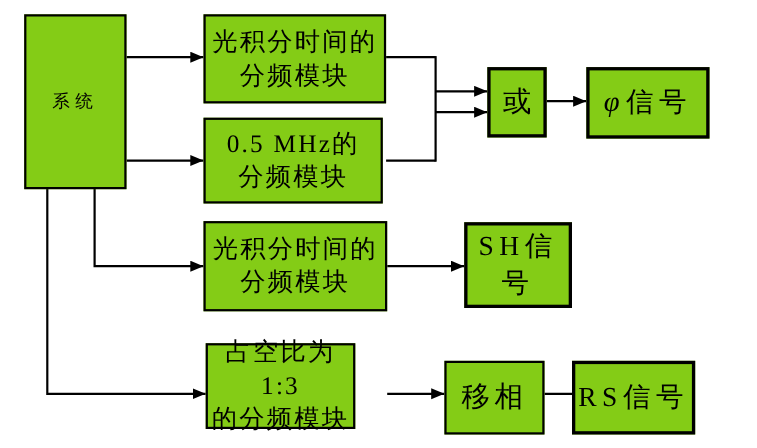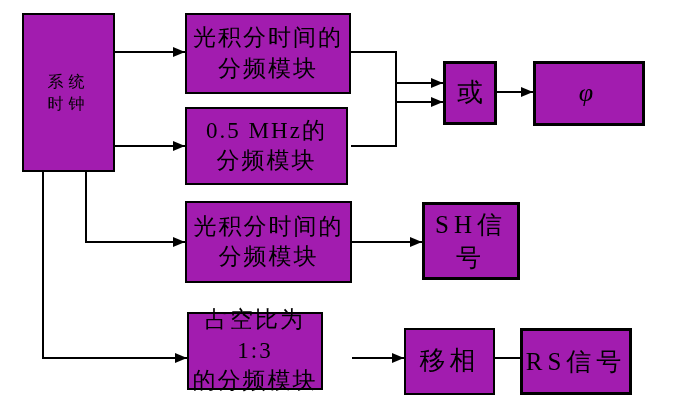--- a/index.html
+++ b/index.html
@@ -18,21 +18,21 @@
   }
   #wires {
     position: absolute;
     left: 0;
     top: 0;
     z-index: 1;
   }
   .node {
     position: absolute;
     box-sizing: border-box;
-    background: #a21caf;
+    background: #84cc16;
     border: 2px solid #000000;
     display: flex;
     flex-direction: column;
     align-items: center;
     justify-content: center;
     text-align: center;
     z-index: 2;
     line-height: 1.32;
   }
   .node.thick { border-width: 3px; }
@@ -75,40 +75,40 @@
       <path d="M86,171 L86,242 L185,242" marker-end="url(#arrow)"></path>
       <path d="M43,171 L43,358 L187,358" marker-end="url(#arrow)"></path>
       <path d="M352,242 L422,242" marker-end="url(#arrow)"></path>
       <path d="M352,358 L404,358" marker-end="url(#arrow)"></path>
       <path d="M495,358 L536,358" marker-end="url(#arrow)"></path>
     </g>
   </svg>
 
   <div class="node" id="node-clock">
     <span>系统</span>
-    <span>时钟</span>
   </div>
 
   <div class="node mod" id="node-mod1">
     <span>光积分时间的</span>
     <span>分频模块</span>
   </div>
 
   <div class="node mod" id="node-mod2">
     <span>0.5 MHz的</span>
     <span>分频模块</span>
   </div>
 
   <div class="node thick" id="node-or">
     <span>或</span>
   </div>
 
   <div class="node sig thick" id="node-phi">
     <span class="row">
       <span class="phi-sym">φ</span>
+      <span>信号</span>
     </span>
   </div>
 
   <div class="node mod" id="node-mod3">
     <span>光积分时间的</span>
     <span>分频模块</span>
   </div>
 
   <div class="node sig thick" id="node-sh">
     <span>SH信号</span>

